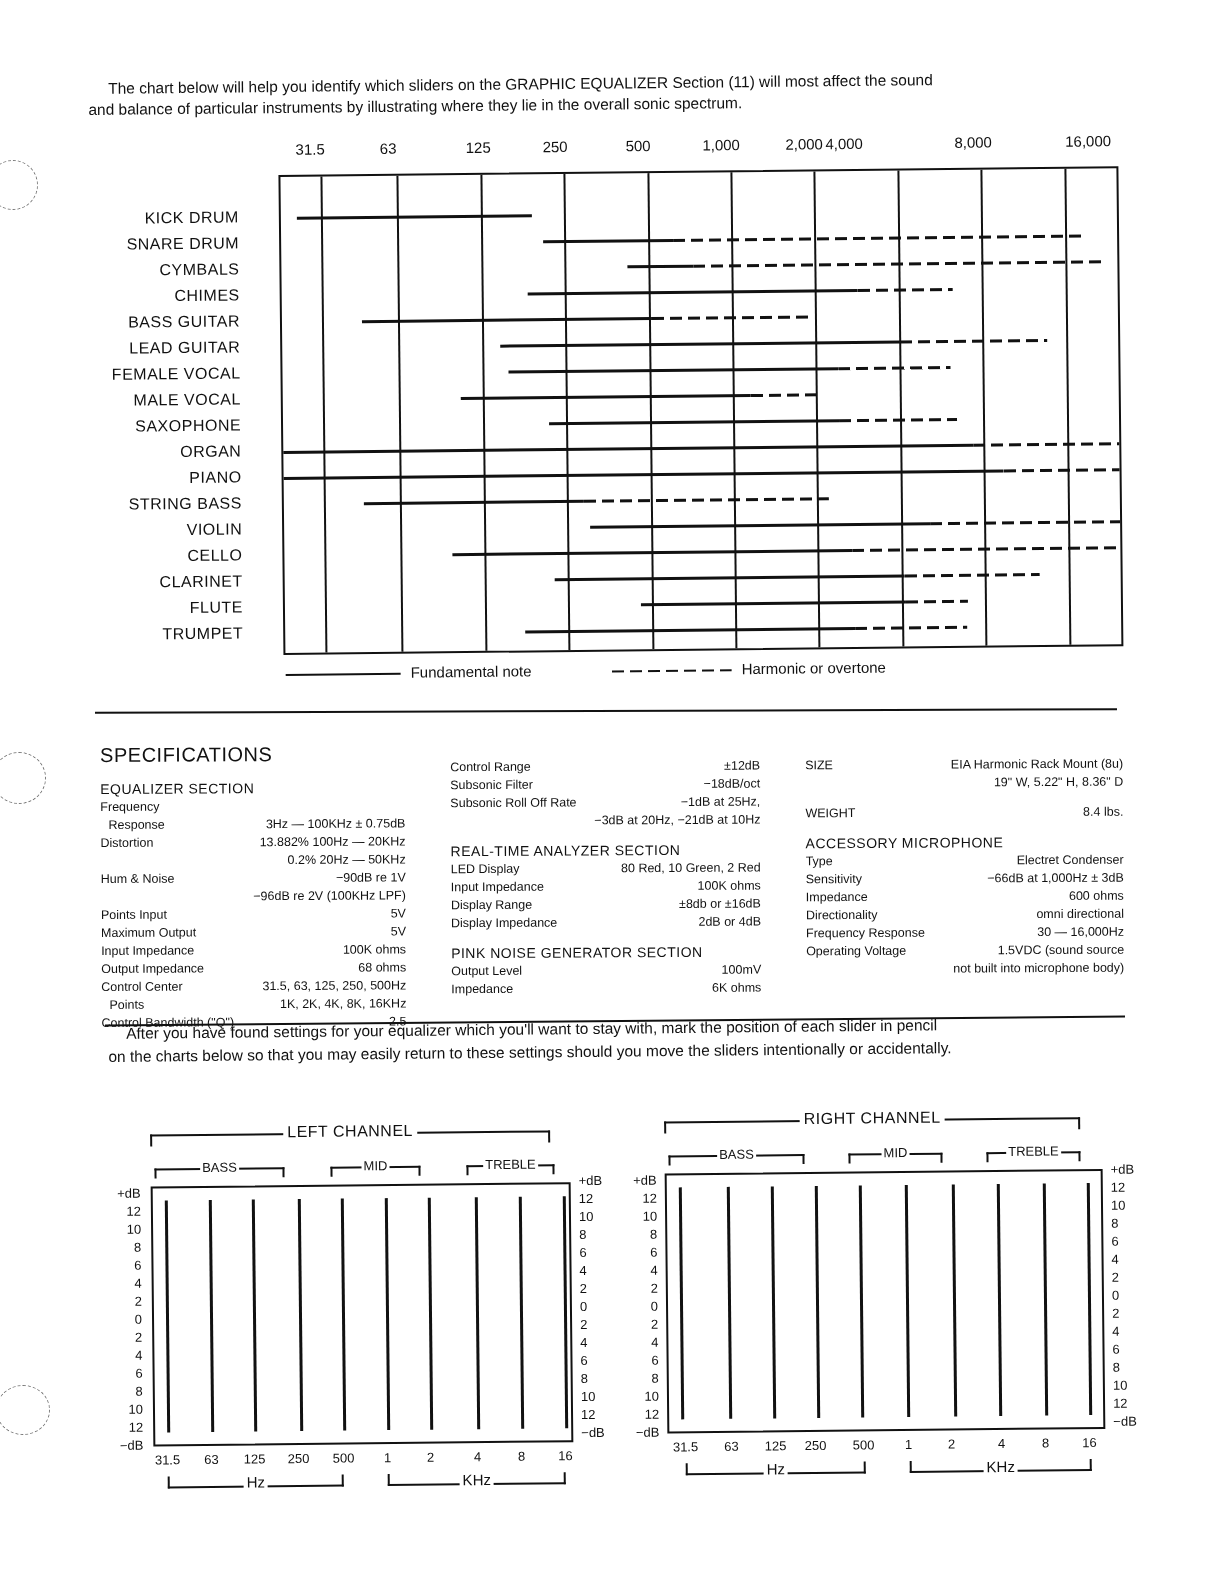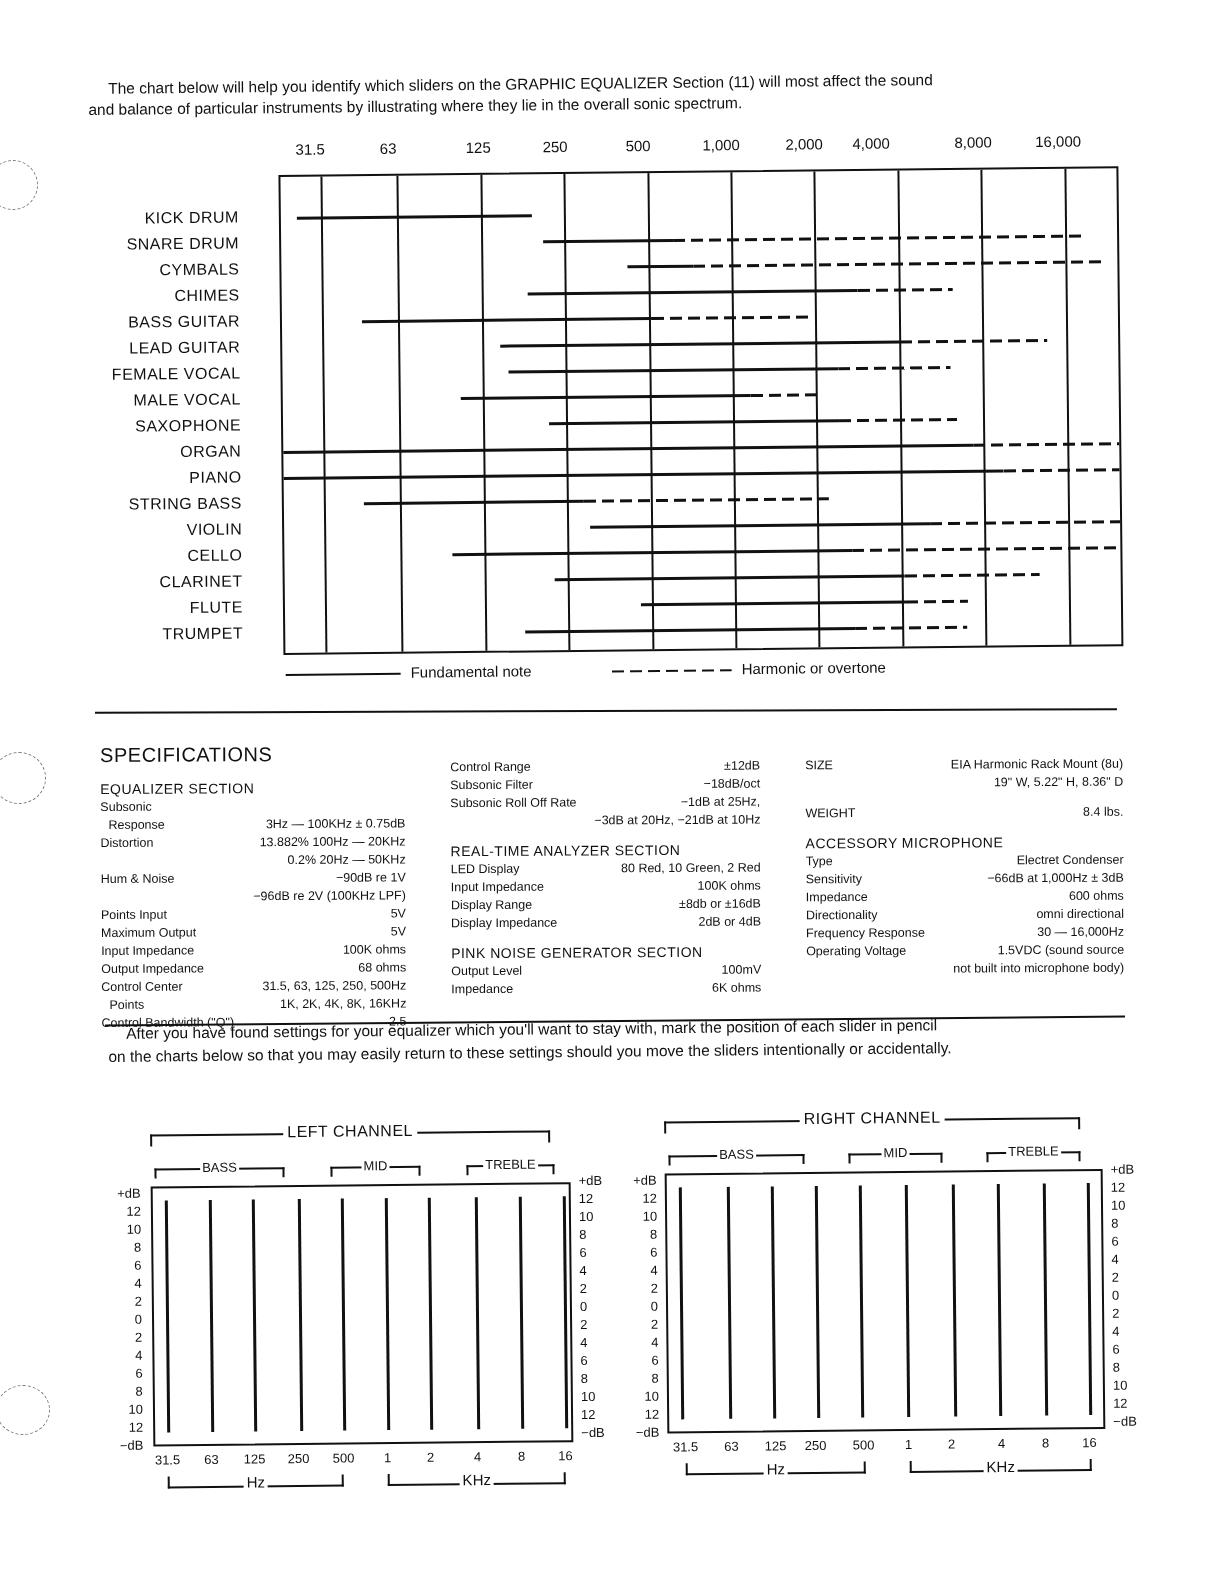--- a/index.html
+++ b/index.html
@@ -86,23 +86,23 @@
 
 <div class="abs freq-chart">
   <div class="freq-ticks">
     <span style="left:222px">31.5</span>
     <span style="left:300px">63</span>
     <span style="left:390px">125</span>
     <span style="left:467px">250</span>
     <span style="left:550px">500</span>
     <span style="left:633px">1,000</span>
     <span style="left:716px">2,000</span>
-    <span style="left:783px">4,000</span>
+    <span style="left:756px">4,000</span>
     <span style="left:885px">8,000</span>
-    <span style="left:970px">16,000</span>
+    <span style="left:1000px">16,000</span>
   </div>
 
   <div class="inst-labels">
     <div class="inst-label" style="top:33px">KICK DRUM</div>
     <div class="inst-label" style="top:59px">SNARE DRUM</div>
     <div class="inst-label" style="top:85px">CYMBALS</div>
     <div class="inst-label" style="top:111px">CHIMES</div>
     <div class="inst-label" style="top:137px">BASS GUITAR</div>
     <div class="inst-label" style="top:163px">LEAD GUITAR</div>
     <div class="inst-label" style="top:189px">FEMALE VOCAL</div>
@@ -208,21 +208,21 @@
 </div>
 
 <div class="abs rule" style="left:95px;top:710px;width:1022px;transform:rotate(-0.2deg)"></div>
 
 <div class="abs specs">
   <div class="spec-title">SPECIFICATIONS</div>
 
   <div class="spec-col" style="left:0;top:34px;width:305px">
     <div class="sec">EQUALIZER SECTION</div>
     <div class="row">
-        <span class="k">Subsonic</span>
+        <span class="k">Frequency</span>
         <span></span>
       </div>
     <div class="row">
         <span class="k" style="padding-left:8px">Response</span>
         <span class="v">3Hz — 100KHz ± 0.75dB</span>
       </div>
     <div class="row">
         <span class="k">Distortion</span>
         <span class="v">13.882% 100Hz — 20KHz</span>
       </div>

